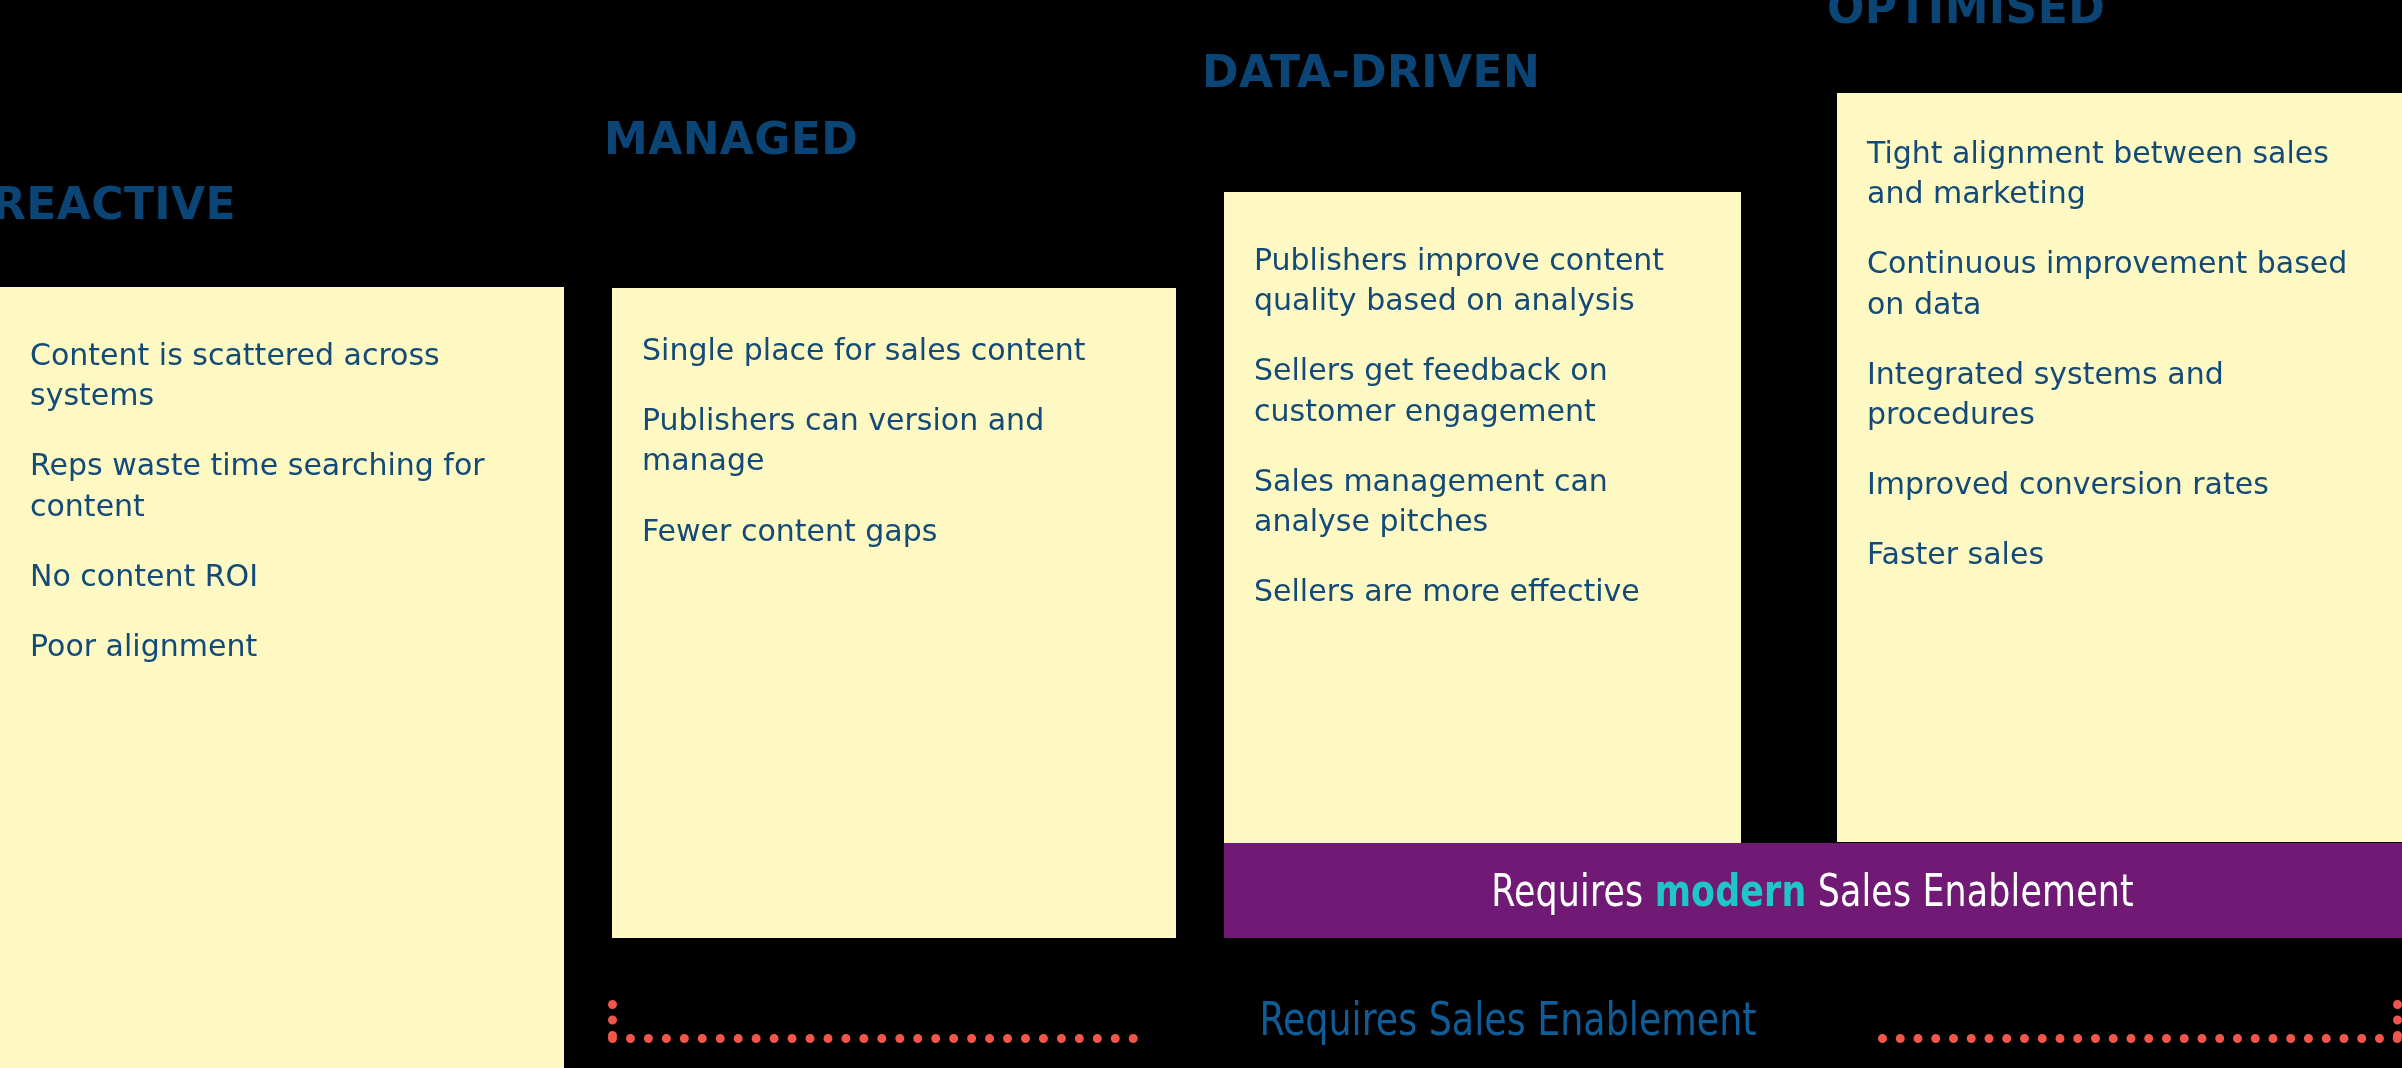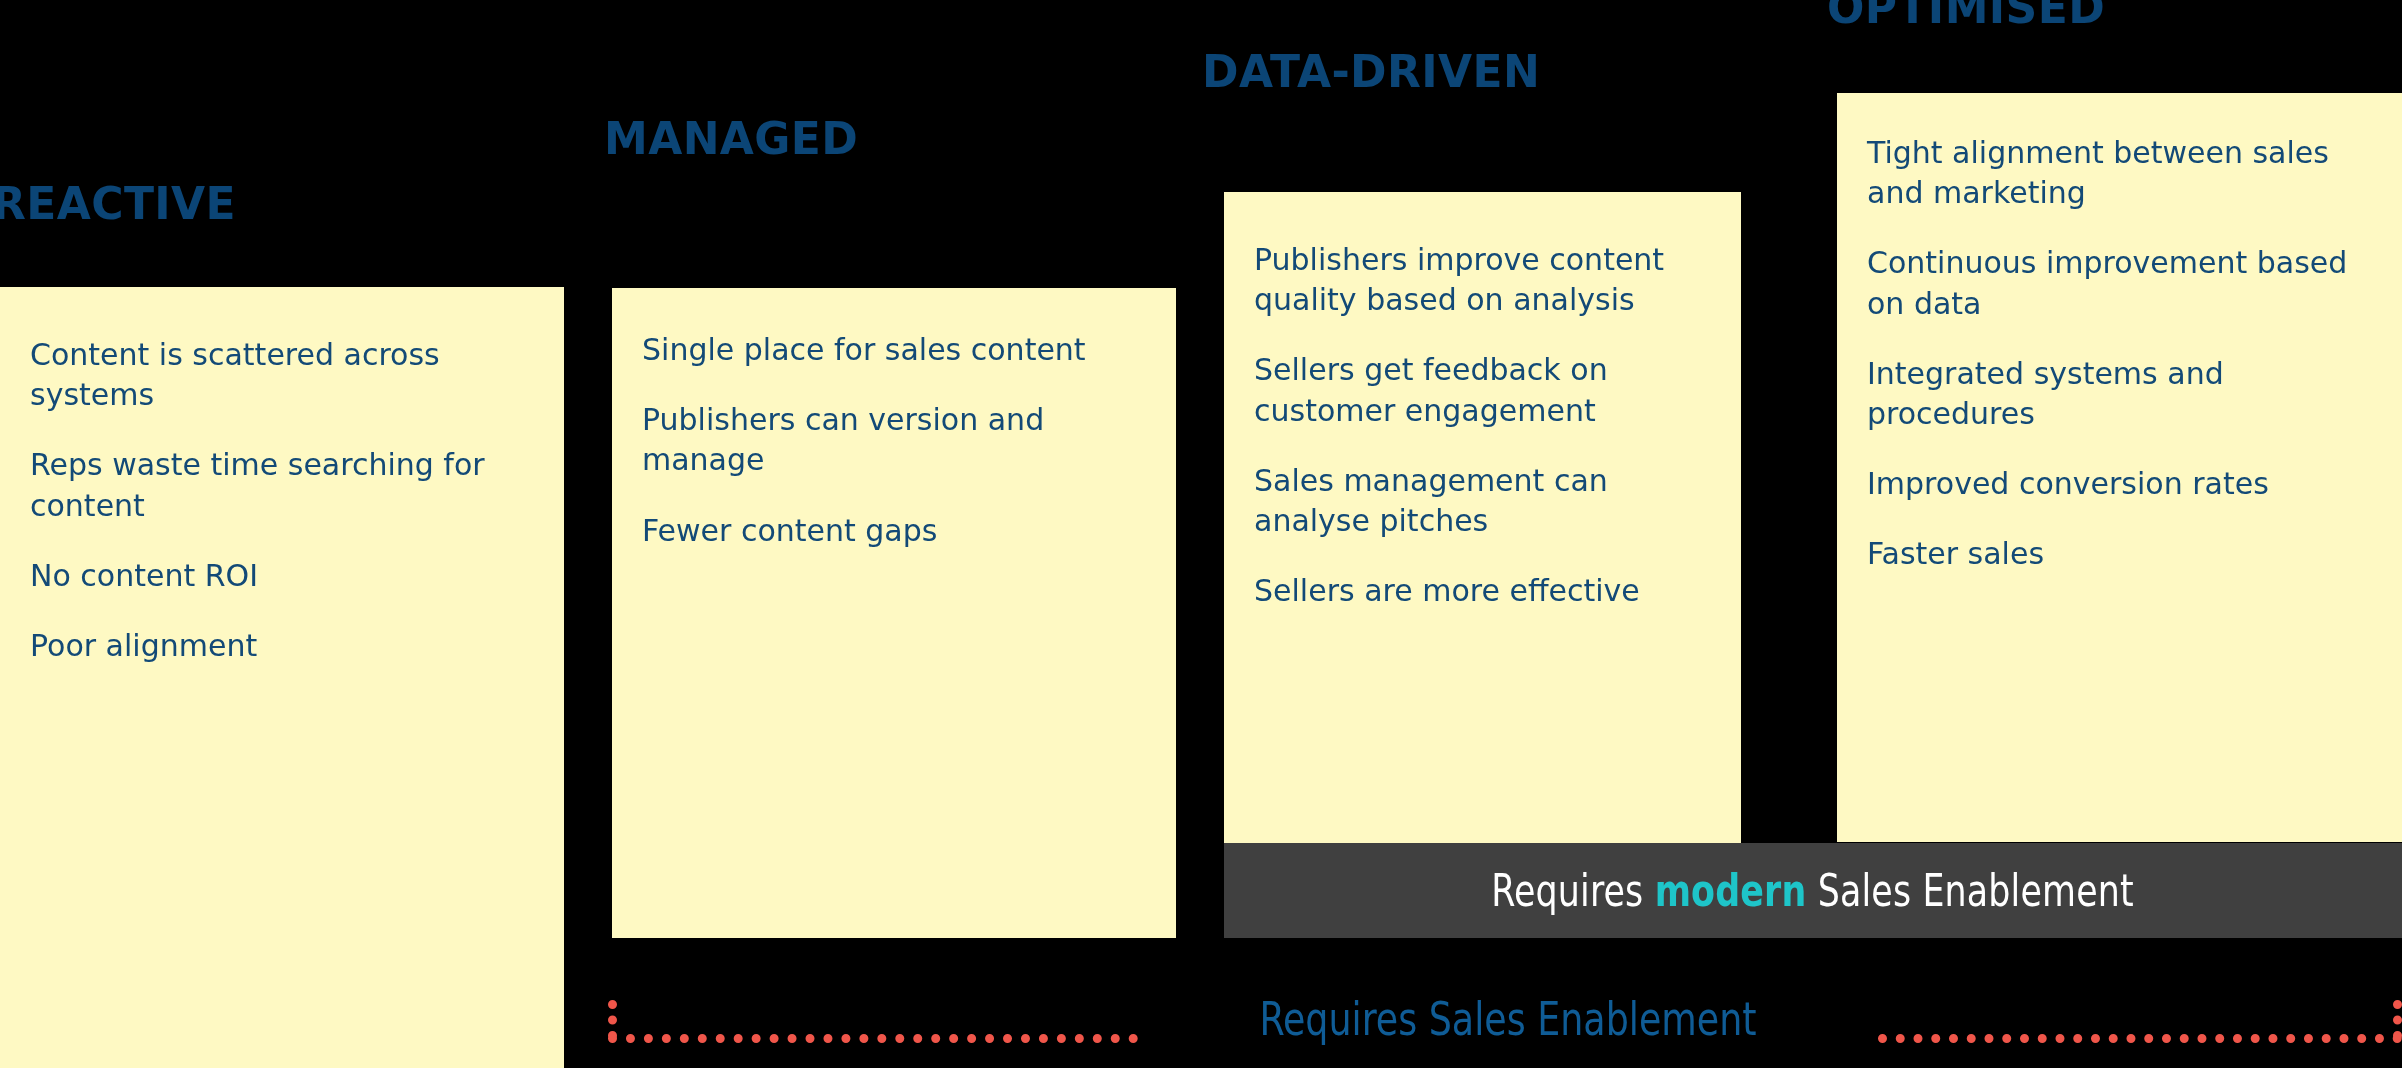--- a/index.html
+++ b/index.html
@@ -71,21 +71,21 @@
   #panel-optimised  { left: 1837px; top: 93px;   width: 565px;  height: 749px; }
   #panel-optimised .bullet-list { top: 40px; }
 
   
   #banner-modern {
     position: absolute;
     left: 1224px;
     top: 843px;
     width: 1178px;
     height: 95px;
-    background: #404040;
+    background: #701a75;
     display: flex;
     align-items: center;
     justify-content: center;
   }
   #banner-modern .banner-text {
     font-family: "DejaVu Sans Condensed", "Liberation Sans Narrow", "Liberation Sans", sans-serif;
     font-size: 45px;
     font-stretch: condensed;
     color: #ffffff;
     white-space: nowrap;

